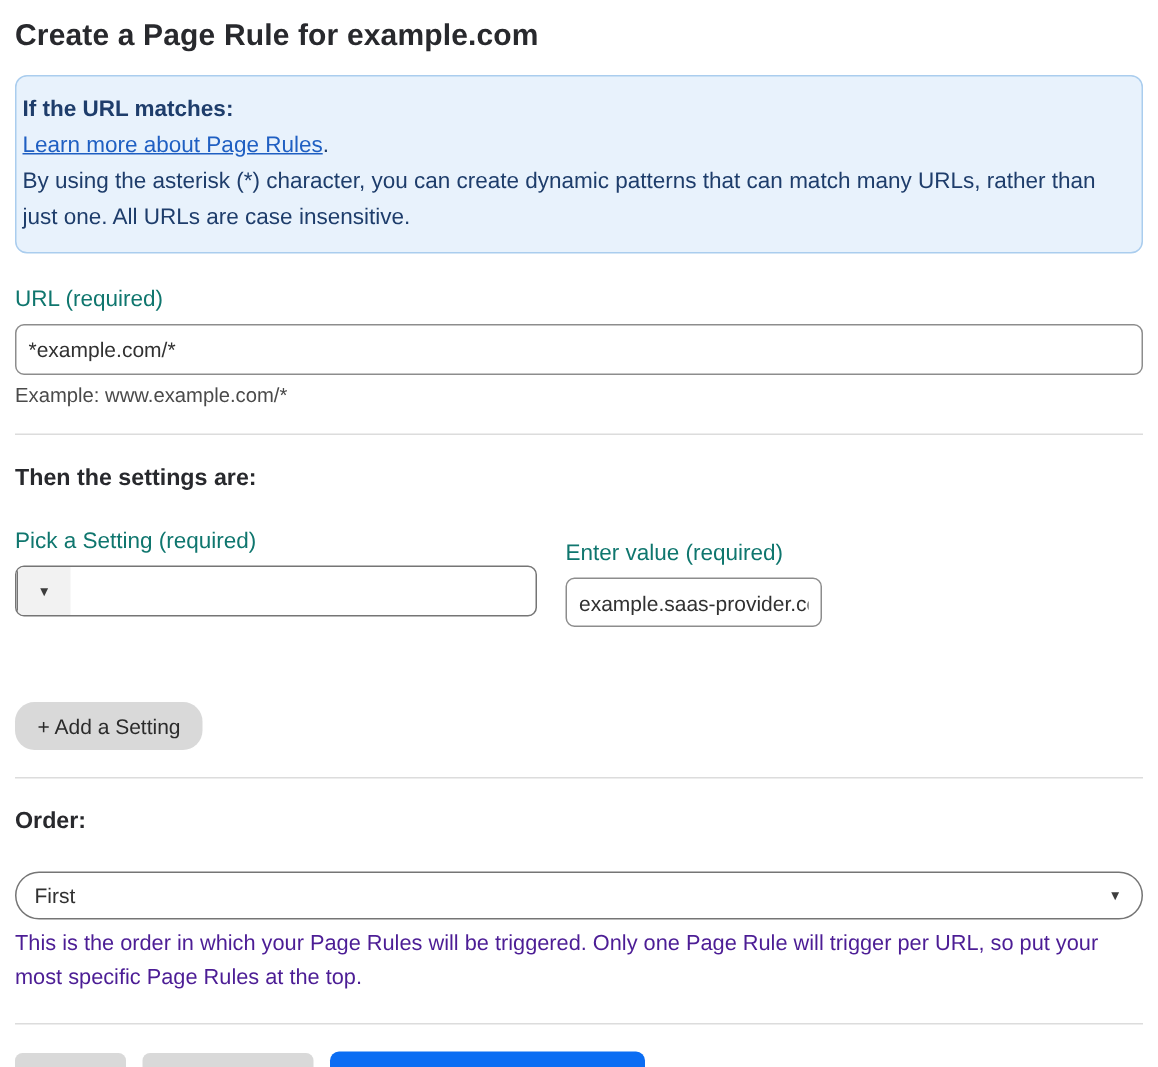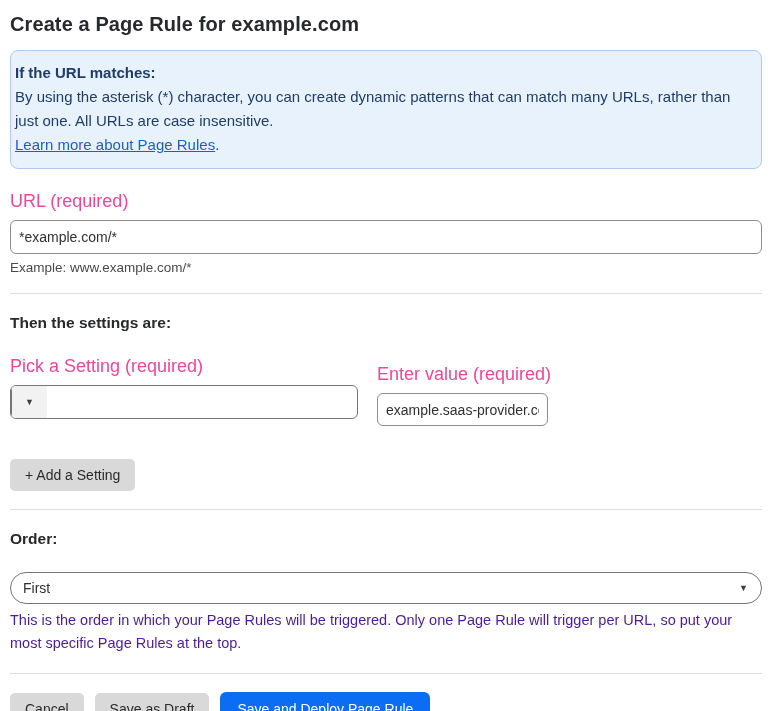--- a/index.html
+++ b/index.html
@@ -28,22 +28,22 @@
     line-height: 24px;
   }
   .info-box .info-heading { font-weight: 700; }
   .info-box a, .info-link {
     color: #1f5fc2;
     text-decoration: underline;
     cursor: pointer;
   }
   .field-label {
     display: block;
-    font-size: 18px;
-    color: #ec4899;
+    font-size: 15px;
+    color: #0f766e;
     margin-bottom: 8px;
   }
   .text-input {
     display: block;
     width: 100%;
     height: 34px;
     border: 1px solid #8d8d8d;
     border-radius: 6px;
     padding: 0 8px;
     font-size: 14px;
@@ -112,21 +112,21 @@
     border-radius: 5px;
     font-family: "Liberation Sans", sans-serif;
     font-size: 14px;
     cursor: pointer;
   }
   .btn-gray {
     background: #d9d9d9;
     color: #2b2b2b;
     padding: 8px 15px;
   }
-  .add-setting-btn { margin-top: 33px; }
+  .add-setting-btn { margin-top: 50px; border-radius: 13px; }
   .order-select {
     height: 32px;
     border-radius: 16px;
   }
   .order-select .cf-select-plain-arrow {
     display: flex;
     align-items: center;
     padding-right: 13px;
     font-size: 9px;
     color: #3d3d3d;
@@ -150,22 +150,22 @@
 </style>
 </head>
 <body>
 
 
 
 <h1 class="page-title">Create a Page Rule for example.com</h1>
 
 <div class="info-box">
   <div class="info-heading">If the URL matches:</div>
+  <div><span class="info-link">Learn more about Page Rules</span><span>.</span></div>
   <div>By using the asterisk (*) character, you can create dynamic patterns that can match many URLs, rather than just one. All URLs are case insensitive.</div>
-  <div><span class="info-link">Learn more about Page Rules</span><span>.</span></div>
 </div>
 
 <div class="url-group" style="margin-top:22px;">
   <label class="field-label">URL (required)</label>
   <input class="text-input" type="text" value="*example.com/*" style="">
   <div class="helper-text">Example: www.example.com/*</div>
 </div>
 
 <hr class="divider">
 

